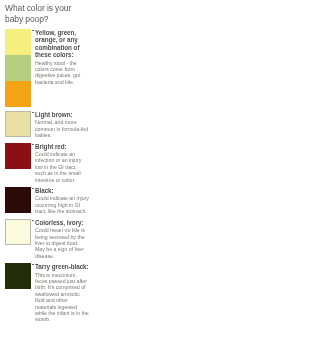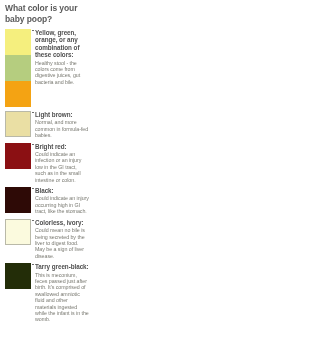--- a/index.html
+++ b/index.html
@@ -22,21 +22,21 @@
     padding: 0;
   }
   .title {
     position: absolute;
     left: 5px;
     top: 3px;
     width: 84px;
     font-size: 8.5px;
     line-height: 10.5px;
     color: #5b5b5b;
-    font-weight: 700;
+    font-weight: 400;
     letter-spacing: -0.1px;
   }
   .entries {
     position: absolute;
     left: 0;
     top: 29px;
     width: 91px;
   }
   .entry {
     position: relative;

